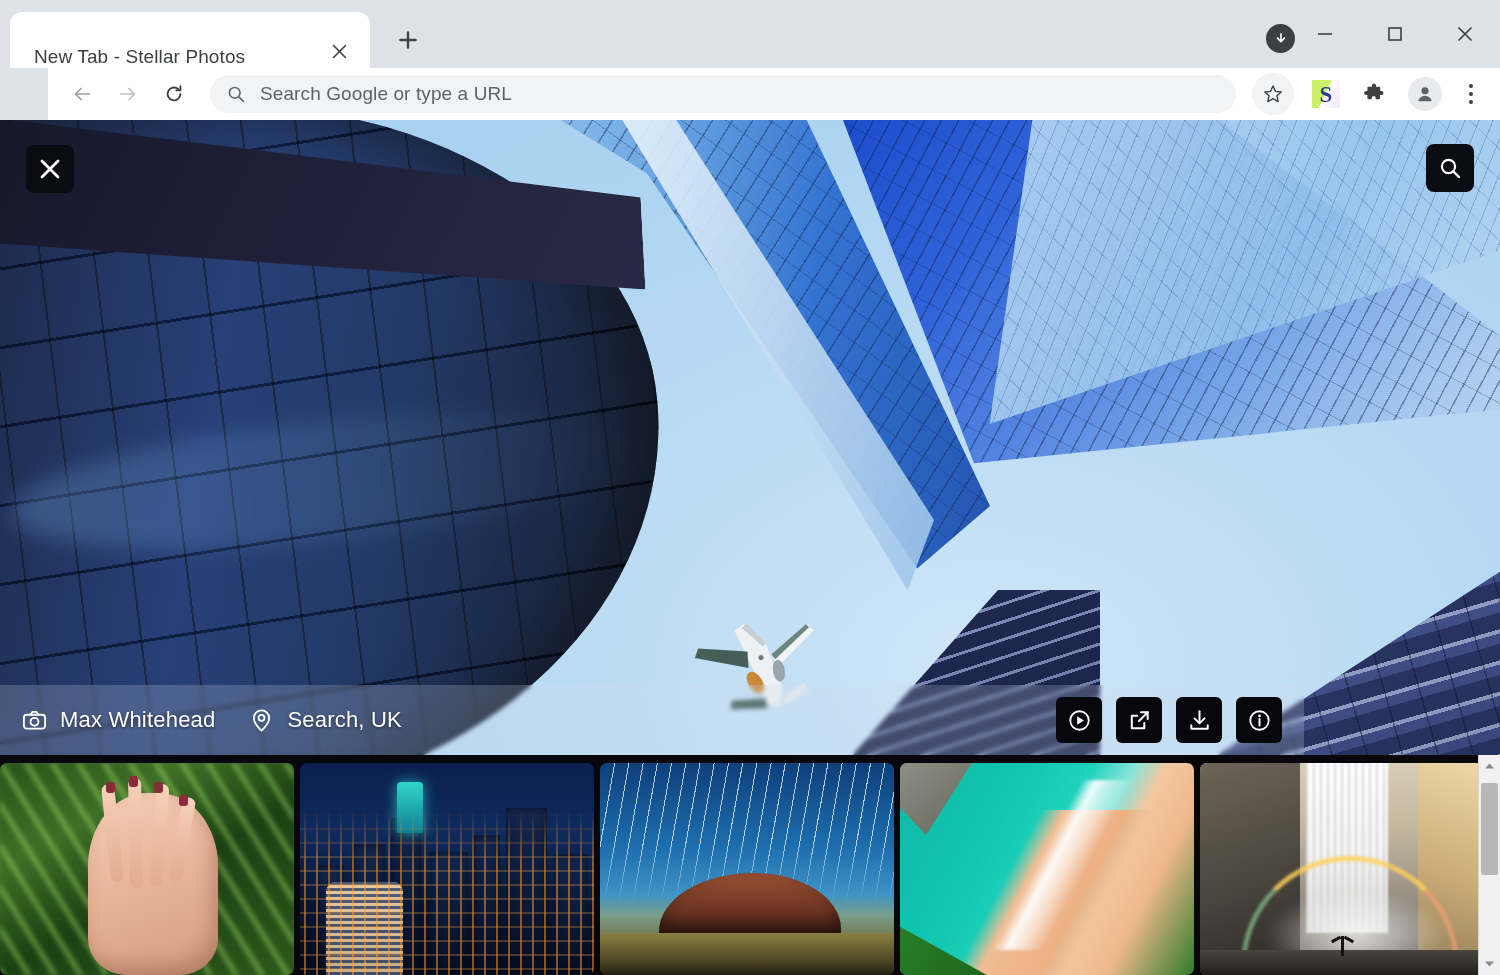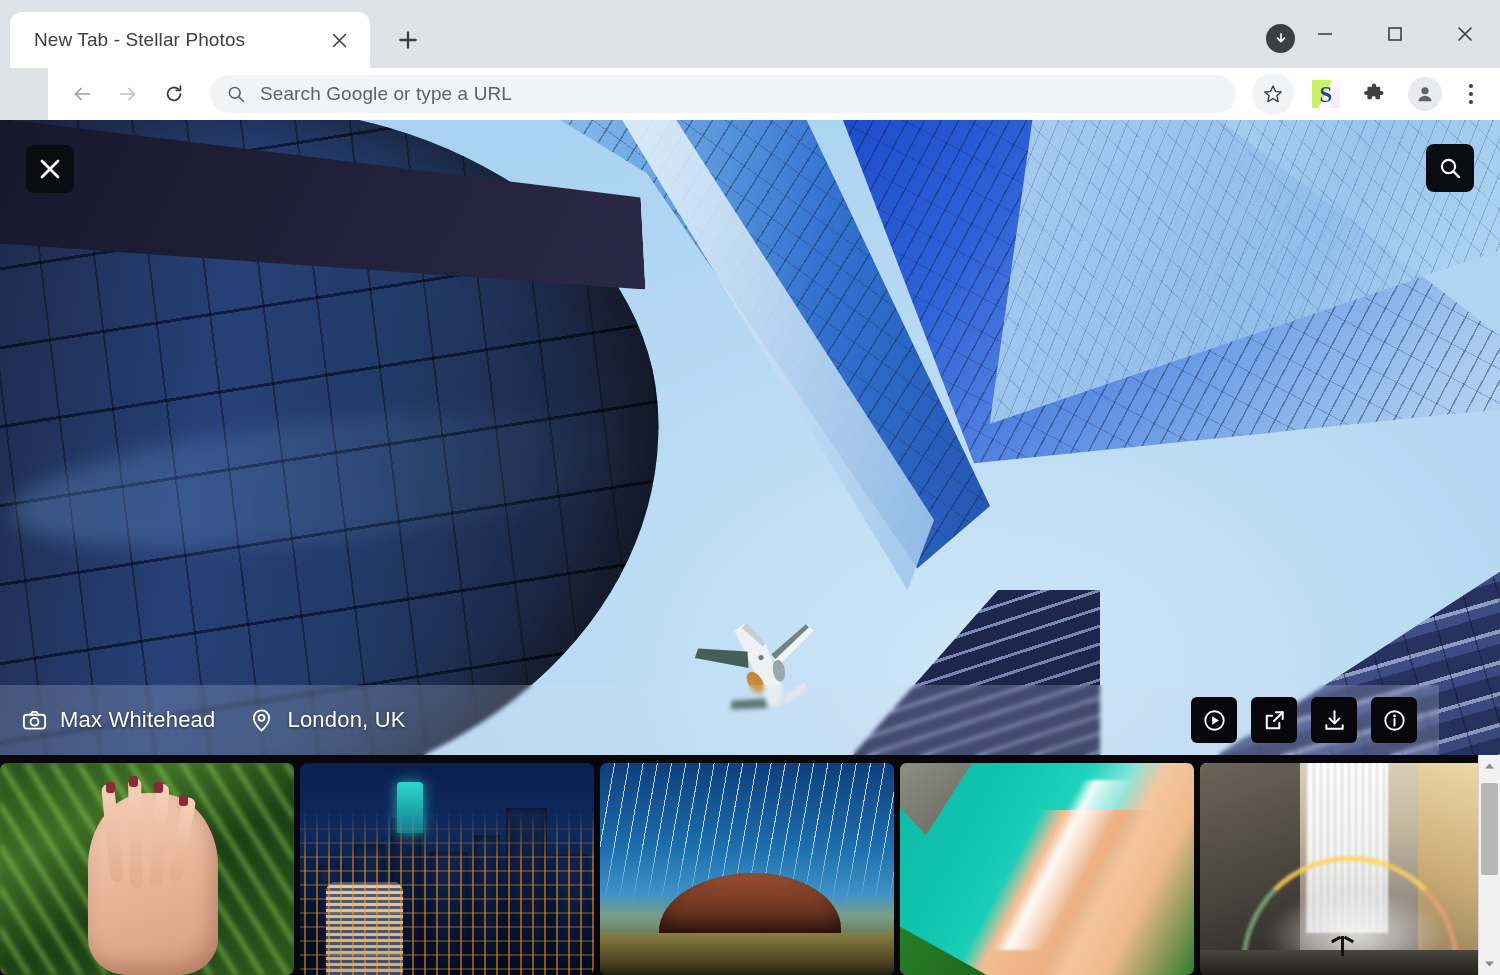--- a/index.html
+++ b/index.html
@@ -13,21 +13,21 @@
   
   .browser { width:1500px; height:975px; position:relative; }
 
   .tabstrip {
     height:68px; background:#dee1e6; position:relative;
     display:flex; align-items:flex-end; padding-left:10px;
   }
   .tab {
     width:360px; height:56px; background:#ffffff;
     border-radius:12px 12px 0 0;
-    display:flex; align-items:center; padding:0 14px 0 24px;
+    display:flex; align-items:flex-end; padding:0 14px 0 24px;
     position:relative;
   }
   .tab-title {
     flex:1; font-size:19px; color:#3c4043; white-space:nowrap;
     overflow:hidden; text-overflow:ellipsis; letter-spacing:.1px;
   }
   .tab-close {
     width:34px; height:34px; border-radius:50%;
     display:flex; align-items:center; justify-content:center;
     cursor:pointer;
@@ -209,21 +209,21 @@
     content:""; position:absolute; inset:0; clip-path:inherit;
     background:repeating-linear-gradient(-18deg, rgba(200,215,245,.4) 0 3px, rgba(26,34,70,.9) 3px 17px);
   }
 
   
   .plane { position:absolute; left:690px; top:485px; width:150px; height:130px; }
   .plane svg { width:100%; height:100%; }
 
   
   .infobar {
-    position:absolute; left:0; bottom:0; width:1439px; height:70px;
+    position:absolute; left:0; bottom:0; width:1304px; height:70px;
     background:rgba(210,218,235,.22);
     backdrop-filter:blur(2px);
     display:flex; align-items:center; padding:0 22px;
   }
   .meta { display:flex; align-items:center; gap:34px; }
   .meta-item { display:flex; align-items:center; gap:13px; }
   .meta-item svg { width:25px; height:25px; flex:0 0 25px; }
   .meta-item span { color:#ffffff; font-size:22px; letter-spacing:.2px;
     text-shadow:0 1px 3px rgba(0,0,0,.55); }
   .actions { margin-left:auto; display:flex; align-items:center; gap:14px; }
@@ -569,21 +569,21 @@
               <path d="M9 7 L11 4 H15 L17 7" stroke="#ffffff" stroke-width="1.9" fill="none" stroke-linejoin="round"></path>
               <circle cx="13" cy="14.3" r="4.1" stroke="#ffffff" stroke-width="1.9" fill="none"></circle>
             </svg>
             <span>Max Whitehead</span>
           </div>
           <div class="meta-item">
             <svg viewBox="0 0 26 26">
               <path d="M13 2.5 c4.4 0 8 3.5 8 7.8 c0 5.6-8 13.2-8 13.2 S5 15.9 5 10.3 c0-4.3 3.6-7.8 8-7.8 Z" stroke="#ffffff" stroke-width="1.9" fill="none"></path>
               <circle cx="13" cy="10.2" r="3.1" stroke="#ffffff" stroke-width="1.9" fill="none"></circle>
             </svg>
-            <span>London, UK</span>
+            <span>Search, UK</span>
           </div>
         </div>
 
         <div class="actions">
           <div class="act-btn">
             <svg viewBox="0 0 26 26">
               <circle cx="13" cy="13" r="9.6" stroke="#ffffff" stroke-width="1.9" fill="none"></circle>
               <path d="M10.6 8.6 L17.6 13 L10.6 17.4 Z" fill="#ffffff"></path>
             </svg>
           </div>

